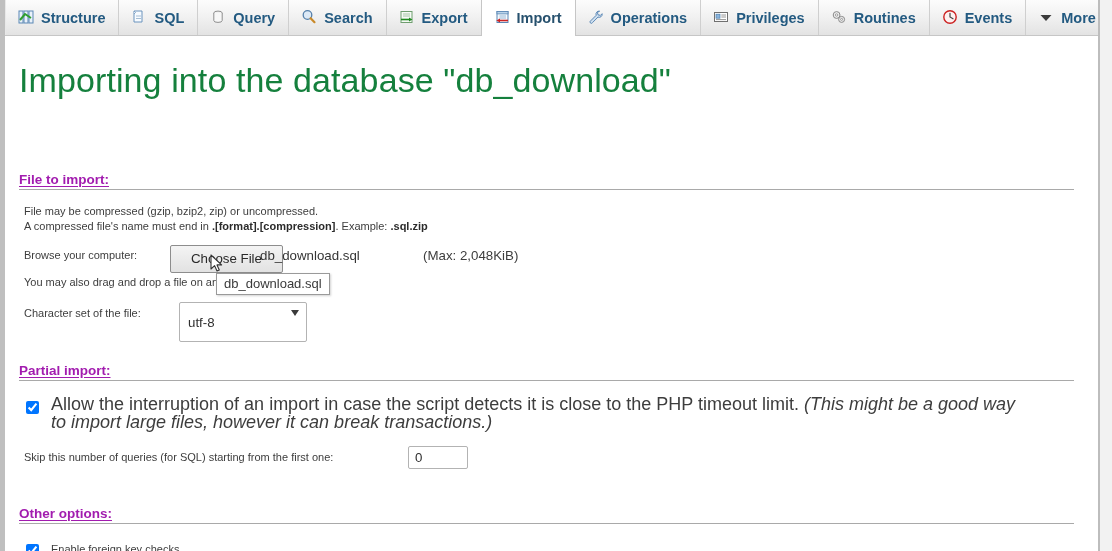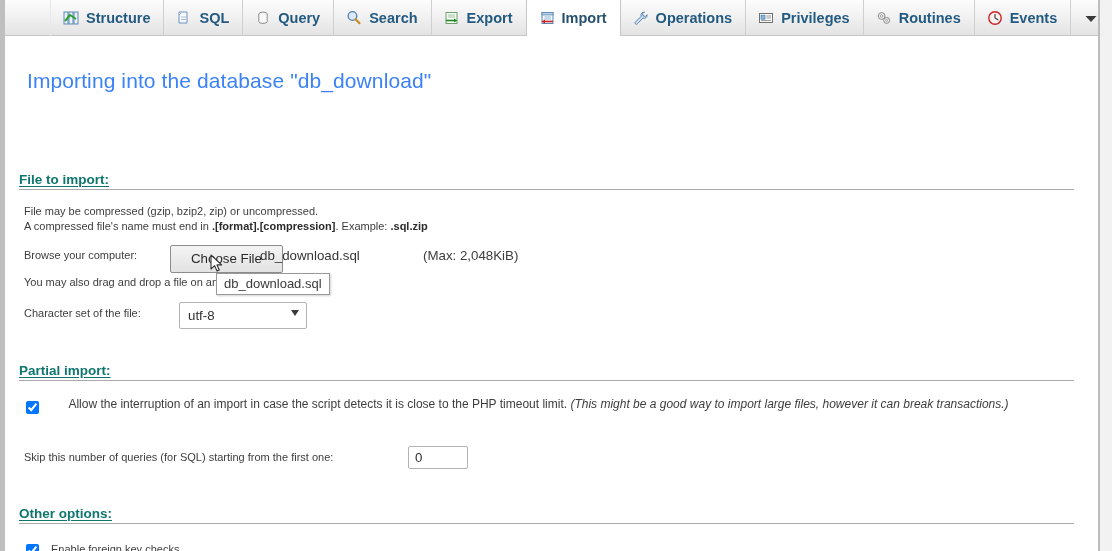--- a/index.html
+++ b/index.html
@@ -35,24 +35,23 @@
   }
 
   
   #tabbar {
     position: absolute;
     left: 5px; top: 0;
     width: 1093px; height: 36px;
     background: linear-gradient(to bottom, #fcfcfc 0%, #f2f2f2 45%, #e3e3e3 100%);
     border-bottom: 1px solid #c6c6c6;
     display: flex;
-    align-items: center;
+    align-items: flex-end;
     font-size: 0;
     white-space: nowrap;
-    padding-left: 45px;
   }
   .tab {
     position: relative;
     display: inline-flex;
     align-items: center;
     gap: 7px;
     padding: 0 13px 0 12px;
     height: 36px;
     border-right: 1px solid #cfcfcf;
     text-decoration: none;
@@ -90,35 +89,35 @@
 
   
   #content {
     position: absolute;
     left: 5px; top: 37px;
     width: 1093px; height: 514px;
     background: #ffffff;
   }
 
   h1#title {
-    margin: 8px;
+    margin: 0;
     position: absolute;
     left: 14px; top: 24px;
-    font-size: 21px;
+    font-size: 34px;
     font-weight: normal;
-    color: #3b82f6;
+    color: #15803d;
     letter-spacing: 0.1px;
     white-space: nowrap;
   }
 
   .legend {
     position: absolute;
     font-size: 13.5px;
     font-weight: bold;
-    color: #0f766e;
+    color: #a21caf;
     text-decoration: underline;
     text-underline-offset: 2px;
     left: 14px;
   }
   .legend-rule {
     position: absolute;
     left: 14px;
     width: 1055px;
     height: 1px;
     background: #a9a9a9;
@@ -180,21 +179,21 @@
     font-size: 13px;
     color: #3a3a3a;
     white-space: nowrap;
     z-index: 30;
   }
 
   
   .charset-select {
     position: absolute;
     left: 174px; top: 265px;
-    width: 128px; height: 27px;
+    width: 128px; height: 40px;
     font-size: 13.3px;
     font-family: "Liberation Sans", sans-serif;
     color: #303030;
     background: #ffffff;
     border: 1px solid #b3b3b3;
     border-radius: 2px;
     padding: 0 22px 0 8px;
     appearance: none;
     -webkit-appearance: none;
     cursor: pointer;
@@ -403,21 +402,21 @@
     <select class="charset-select">
       <option>utf-8</option>
     </select>
     <span class="select-arrow"></span>
 
     <div class="legend" style="top:326px">Partial import:</div>
     <div class="legend-rule" style="top:343px"></div>
 
     <input class="cbx" type="checkbox" checked="" style="left: 21px; top: 364px;">
 
-    <div style="position:absolute; left:46px; top:326px; width:975px; font-size:12px; color:#3d3d3d; line-height:18px; margin-top:32px;text-align:center;">
+    <div style="position:absolute; left:46px; top:326px; width:975px; font-size:18px; color:#3d3d3d; line-height:18px; margin-top:32px;">
       <span>Allow the interruption of an import in case the script detects it is close to the PHP timeout limit. </span><i>(This might be a good way to import large files, however it can break transactions.)</i>
     </div>
 
     <div class="txt" style="left:19px; top:414px">Skip this number of queries (for SQL) starting from the first one:</div>
 
     <input class="numinput" type="text" value="0" style="">
 
     <div class="legend" style="top:469px">Other options:</div>
     <div class="legend-rule" style="top:486px"></div>
 

